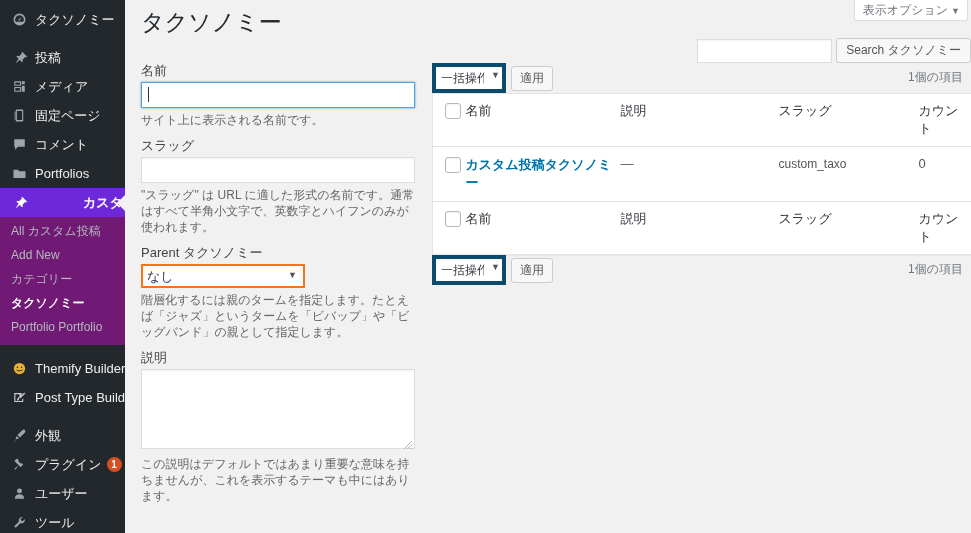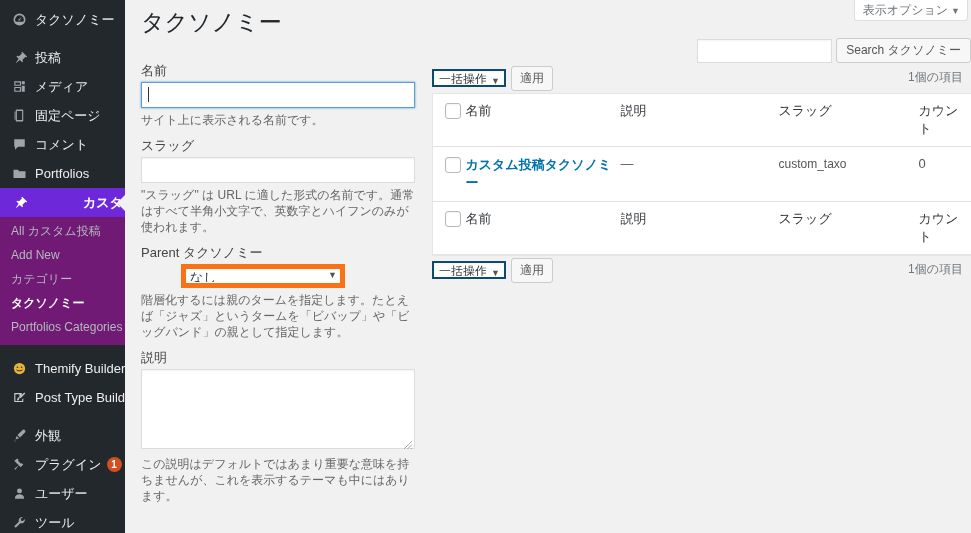--- a/index.html
+++ b/index.html
@@ -194,28 +194,27 @@
   .desc-text {
     margin: 4px 0 0 0;
     font-size: 12px;
     color: #666;
     line-height: 16px;
     width: 276px;
   }
   select.wp-select {
     width: 164px; height: 24px;
     padding: 1px 4px;
-    border: 5px solid #f97316;
+    border: 2px solid #f97316;
     background: #fff;
     font-size: 13px;
     font-family: inherit;
     color: #32373c;
     -webkit-appearance: none; appearance: none;
     box-shadow: 0 1px 2px rgba(0,0,0,0.05) inset;
-    margin-left: 40px;
   }
   .select-wrap { position: relative; display: inline-block; }
   .select-wrap .sel-caret {
     position: absolute; right: 8px; top: 6px;
     font-size: 9px; color: #555;
     pointer-events: none;
   }
   textarea.wp-textarea {
     width: 274px; height: 80px;
     padding: 4px 6px;
@@ -240,23 +239,23 @@
     position: absolute; left: 307px; top: 63px;
     width: 539px;
   }
   .tablenav {
     position: relative;
     height: 30px;
     display: flex; align-items: center;
   }
   .bulk-select-wrap { position: relative; display: inline-block; }
   select.bulk-select {
-    width: 74px; height: 18px;
+    width: 74px; height: 30px;
     padding: 1px 18px 1px 5px;
-    border: 2px solid #0c4a6e;
+    border: 4px solid #0c4a6e;
     background: #fff;
     font-size: 12px;
     font-family: inherit;
     color: #32373c;
     -webkit-appearance: none; appearance: none;
     box-shadow: 0 1px 2px rgba(0,0,0,0.05) inset;
   }
   .bulk-select-wrap .sel-caret {
     position: absolute; right: 6px; top: 7px;
     font-size: 9px; color: #555;
@@ -422,21 +421,21 @@
         <div class="submenu-item">
           <span>Add New</span>
         </div>
         <div class="submenu-item">
           <span>カテゴリー</span>
         </div>
         <div class="submenu-item current">
           <span>タクソノミー</span>
         </div>
         <div class="submenu-item">
-          <span>Portfolios Categories</span>
+          <span>Portfolio Portfolio</span>
         </div>
       </div>
 
       <div class="menu-sep"></div>
 
       <div class="menu-item">
         <span class="mi-ico">
           <svg class="ico-svg" width="15" height="15" viewBox="0 0 20 20">
             <circle cx="10" cy="10" r="7.5" fill="#e5b33a"></circle>
             <circle cx="7.3" cy="8.3" r="1.1" fill="#23282d"></circle>

